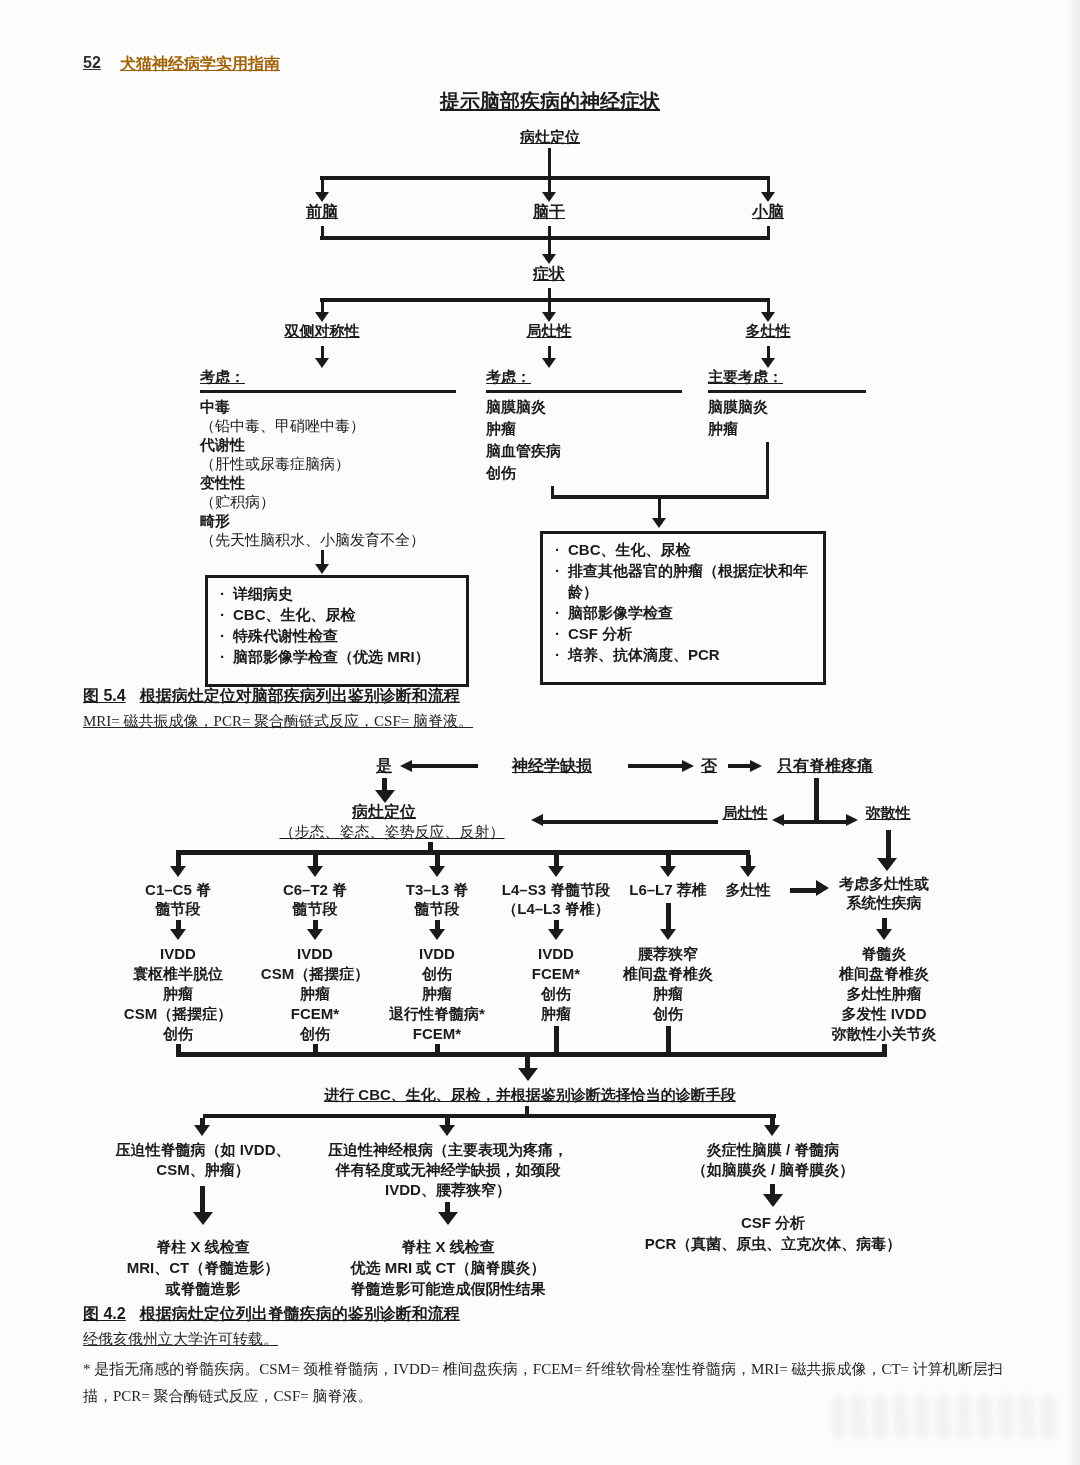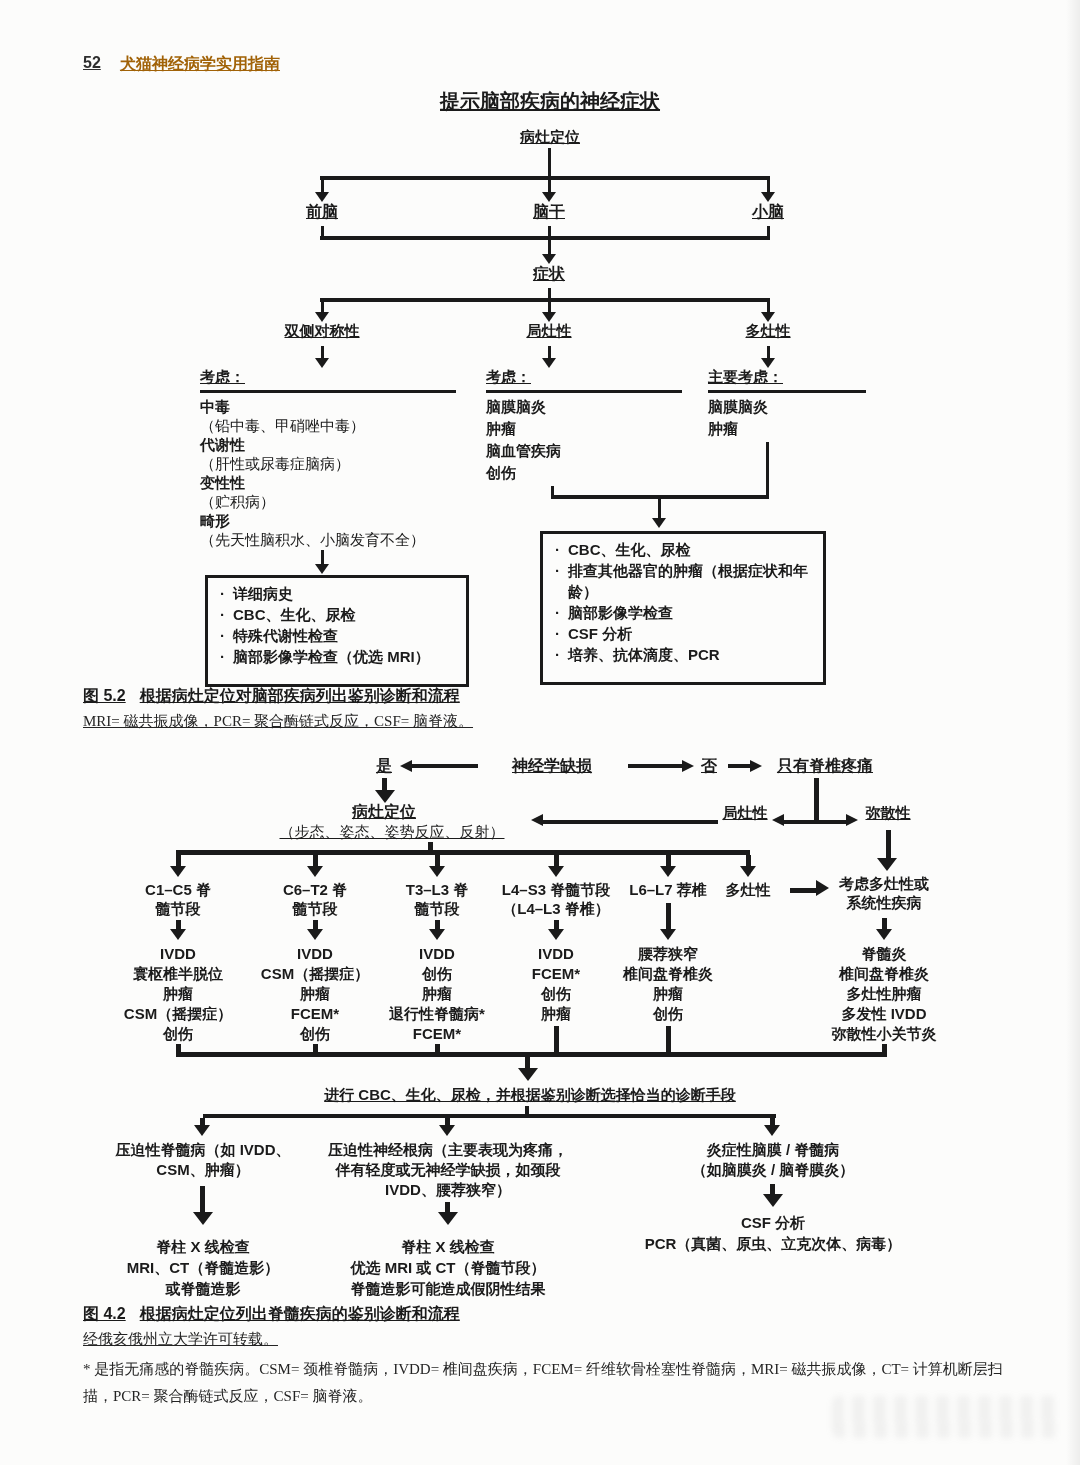--- a/index.html
+++ b/index.html
@@ -138,21 +138,21 @@
     <div class="ah ad" style="left:652px;top:518px"></div>
     <div class="box" style="left:540px;top:531px;width:262px;height:138px">
       <div class="bi">CBC、生化、尿检</div>
       <div class="bi">排查其他器官的肿瘤（根据症状和年龄）</div>
       <div class="bi">脑部影像学检查</div>
       <div class="bi">CSF 分析</div>
       <div class="bi">培养、抗体滴度、PCR</div>
     </div>
 
     <div class="t f16 b7" style="left:83px;top:686px">
-      <span>图 5.2</span><span style="margin-left:14px">根据病灶定位对脑部疾病列出鉴别诊断和流程</span>
+      <span>图 5.4</span><span style="margin-left:14px">根据病灶定位对脑部疾病列出鉴别诊断和流程</span>
     </div>
     <div class="t f15 serif" style="left:83px;top:712px">MRI= 磁共振成像，PCR= 聚合酶链式反应，CSF= 脑脊液。</div>
   </div>
 
   <div>
 
     <div class="t cx f16 b7" style="left:384px;top:756px">是</div>
     <div class="t cx f16 b7" style="left:552px;top:756px">神经学缺损</div>
     <div class="t cx f16 b7" style="left:709px;top:756px">否</div>
     <div class="t cx f16 b7" style="left:825px;top:756px">只有脊椎疼痛</div>
@@ -321,21 +321,21 @@
     <div class="ln v5" style="left:770px;top:1184px;height:12px"></div>
     <div class="ah adb" style="left:763px;top:1194px"></div>
 
     <div class="list lh21" style="left:203px;top:1236px">
       <div>脊柱 X 线检查</div>
       <div>MRI、CT（脊髓造影）</div>
       <div>或脊髓造影</div>
     </div>
     <div class="list lh21" style="left:448px;top:1236px">
       <div>脊柱 X 线检查</div>
-      <div>优选 MRI 或 CT（脊髓节段）</div>
+      <div>优选 MRI 或 CT（脑脊膜炎）</div>
       <div>脊髓造影可能造成假阴性结果</div>
     </div>
     <div class="list lh21" style="left:773px;top:1212px">
       <div>CSF 分析</div>
       <div>PCR（真菌、原虫、立克次体、病毒）</div>
     </div>
 
     <div class="t f16 b7" style="left:83px;top:1304px">
       <span>图 4.2</span><span style="margin-left:14px">根据病灶定位列出脊髓疾病的鉴别诊断和流程</span>
     </div>

